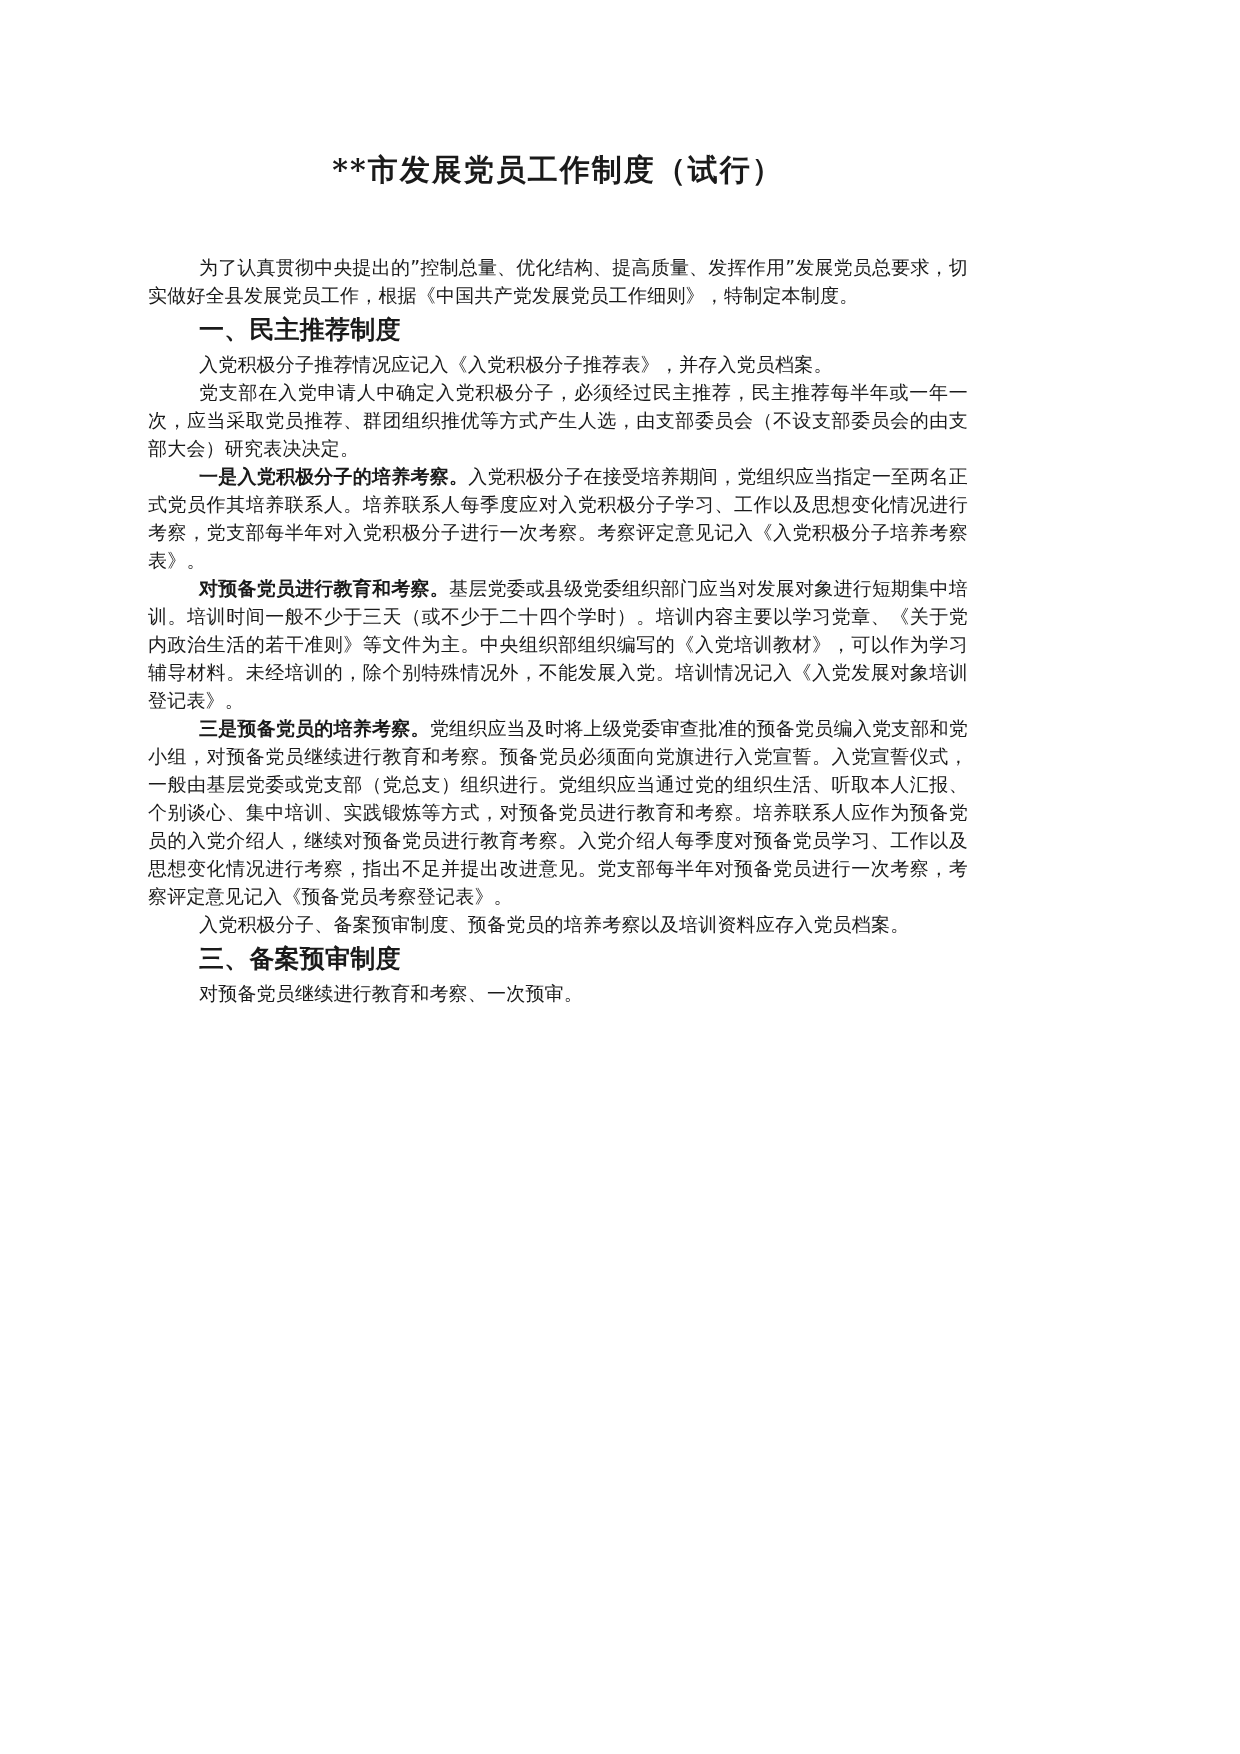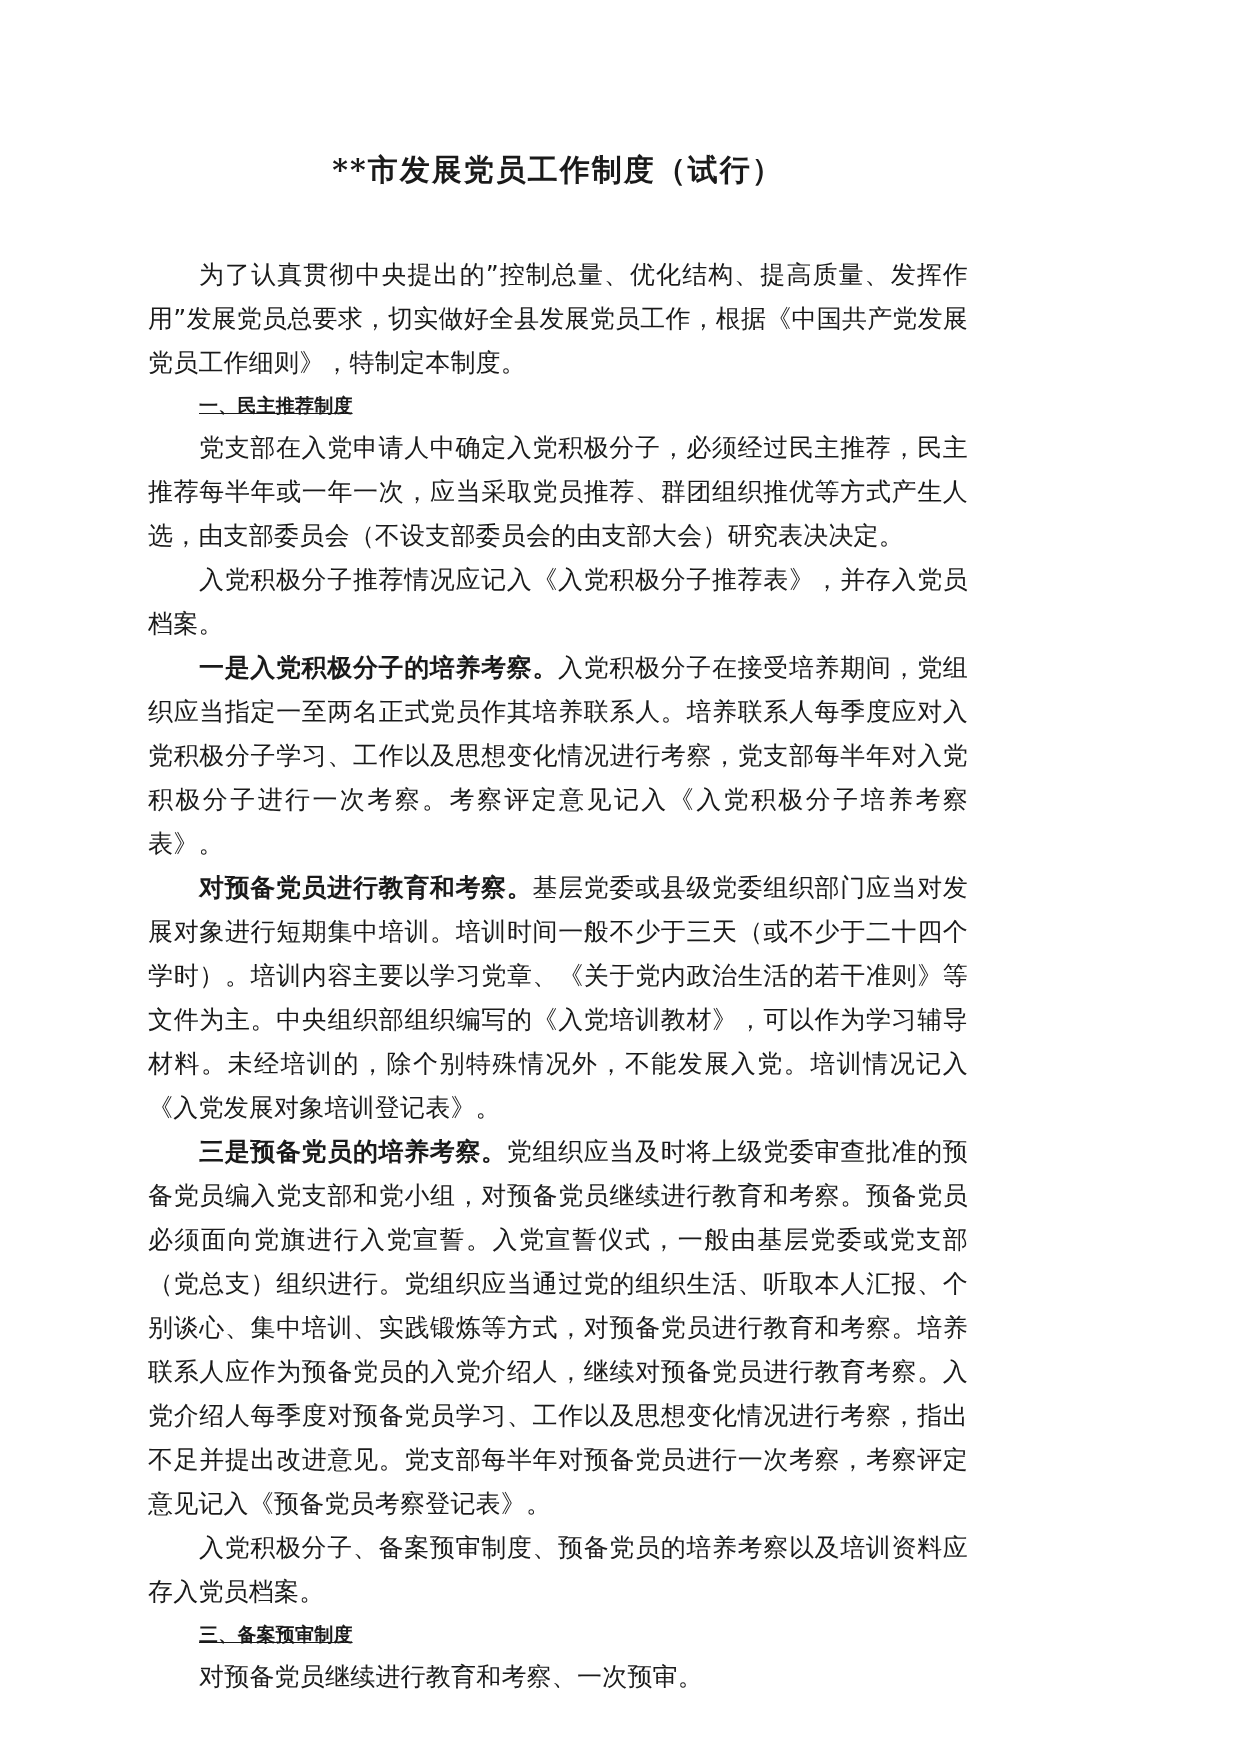--- a/index.html
+++ b/index.html
@@ -23,56 +23,55 @@
   .doc-title {
     text-align: center;
     font-size: 30px;
     font-weight: bold;
     letter-spacing: 2px;
     margin: 0 0 62px 0;
     font-family: "DejaVu Serif", "Liberation Serif", serif;
   }
   p {
     margin: 0;
-    font-size: 25px;
-    line-height: 44px;
+    font-size: 19px;
+    line-height: 28px;
     text-align: justify;
     text-justify: inter-ideograph;
     letter-spacing: 0.2px;
   }
   .indent2 {
     text-indent: 51px;
   }
   .section-head {
     font-weight: bold;
     text-indent: 51px;
-    font-size: 19px;
+    font-size: 25px;
     line-height: 41px;
-    text-decoration: underline;
   }
   .sub-head {
     font-weight: bold;
   }
   .para-gap {
   }
 </style>
 </head>
 <body>
 
 <div class="page">
 
   <h1 class="doc-title">**市发展党员工作制度（试行）</h1>
 
   <p class="indent2">为了认真贯彻中央提出的”控制总量、优化结构、提高质量、发挥作用”发展党员总要求，切实做好全县发展党员工作，根据《中国共产党发展党员工作细则》，特制定本制度。</p>
 
   <p class="section-head">一、民主推荐制度</p>
 
+  <p class="indent2">入党积极分子推荐情况应记入《入党积极分子推荐表》，并存入党员档案。</p>
+
   <p class="indent2">党支部在入党申请人中确定入党积极分子，必须经过民主推荐，民主推荐每半年或一年一次，应当采取党员推荐、群团组织推优等方式产生人选，由支部委员会（不设支部委员会的由支部大会）研究表决决定。</p>
-
-  <p class="indent2">入党积极分子推荐情况应记入《入党积极分子推荐表》，并存入党员档案。</p>
 
 
   <p class="indent2 para-gap">
     <span class="sub-head">一是入党积极分子的培养考察。</span><span>入党积极分子在接受培养期间，党组织应当指定一至两名正式党员作其培养联系人。培养联系人每季度应对入党积极分子学习、工作以及思想变化情况进行考察，党支部每半年对入党积极分子进行一次考察。考察评定意见记入《入党积极分子培养考察表》。</span>
   </p>
 
   <p class="indent2 para-gap">
     <span class="sub-head">对预备党员进行教育和考察。</span><span>基层党委或县级党委组织部门应当对发展对象进行短期集中培训。培训时间一般不少于三天（或不少于二十四个学时）。培训内容主要以学习党章、《关于党内政治生活的若干准则》等文件为主。中央组织部组织编写的《入党培训教材》，可以作为学习辅导材料。未经培训的，除个别特殊情况外，不能发展入党。培训情况记入《入党发展对象培训登记表》。</span>
   </p>
 

